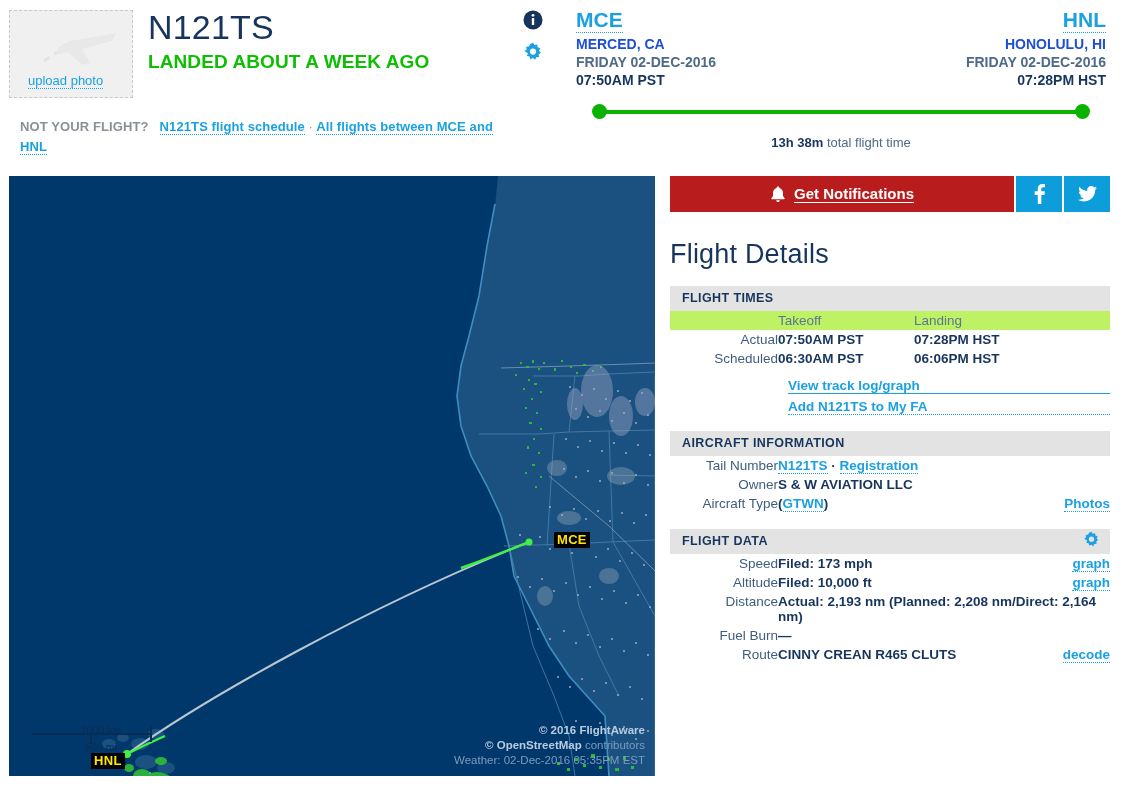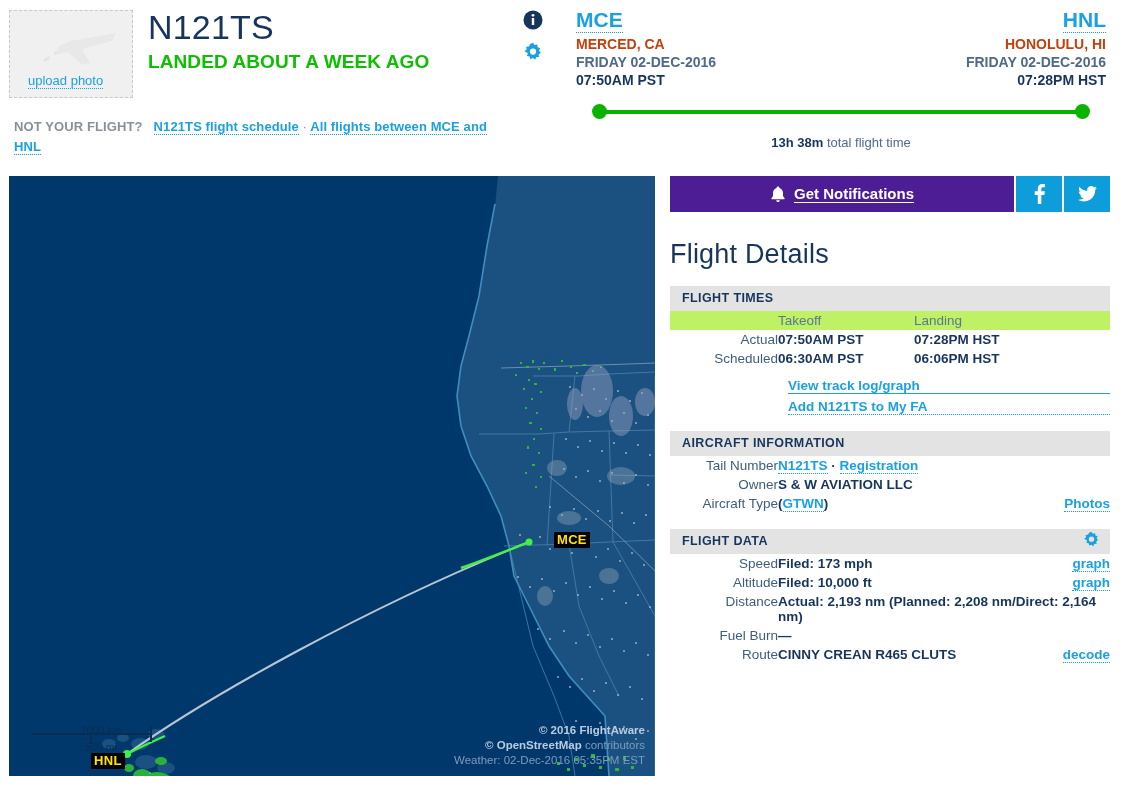--- a/index.html
+++ b/index.html
@@ -37,21 +37,21 @@
   .status-line {
     position: absolute; left: 148px; top: 50px;
     font-size: 19px; font-weight: bold; color: #0cbf00;
     letter-spacing: .1px; line-height: 24px;
   }
 
   .hdr-icons { position: absolute; left: 523px; top: 10px; width: 30px; }
   .hdr-icons .ic { display: block; margin-bottom: 8px; cursor: pointer; }
 
   .notyour {
-    position: absolute; left: 14px; top: 117px; width: 500px;
+    position: absolute; left: 20px; top: 117px; width: 500px;
     font-size: 13px; line-height: 20px; font-weight: bold;
     color: #8a9099; letter-spacing: .1px;
   }
   .notyour .lbl { color: #8a9099; }
   .notyour a {
     color: #1ba1e2; text-decoration: none;
     border-bottom: 1px dotted #1ba1e2;
   }
   .notyour .dot { color: #8a9099; font-weight: normal; }
 
@@ -59,21 +59,21 @@
   .route { position: absolute; left: 576px; top: 8px; width: 530px; }
   .route .side { position: absolute; top: 0; }
   .route .left { left: 0; text-align: left; }
   .route .right { right: 0; text-align: right; }
   .route .code {
     font-size: 21px; font-weight: bold; color: #1ba1e2;
     line-height: 24px; text-decoration: none;
     border-bottom: 1px dotted #1ba1e2; display: inline-block;
   }
   .route .city {
-    font-size: 14px; font-weight: bold; color: #c2410c;
+    font-size: 14px; font-weight: bold; color: #1d4ed8;
     line-height: 18px; margin-top: 2px;
   }
   .route .date {
     font-size: 14px; font-weight: bold; color: #4e6a87;
     line-height: 18px;
   }
   .route .time {
     font-size: 14px; font-weight: bold; color: #17355c;
     line-height: 18px;
   }
@@ -124,21 +124,21 @@
   .scalebar .txt {
     position: absolute; width: 120px; text-align: center;
     font-size: 10.5px; color: #0a2d55; font-weight: normal;
   }
 
   
   .panel { position: absolute; left: 670px; top: 176px; width: 440px; }
 
   .notif-row { display: flex; height: 36px; }
   .notif-btn {
-    flex: 1; background: #4c1d95; color: #ffffff;
+    flex: 1; background: #b91c1c; color: #ffffff;
     display: flex; align-items: center; justify-content: center;
     font-size: 15px; font-weight: bold; cursor: pointer;
   }
   .notif-btn .lnk { border-bottom: 1px solid #ffffff; margin-left: 8px; }
   .soc {
     width: 48px; background: #0d9ddb; color: #ffffff;
     display: flex; align-items: center; justify-content: center;
     border-left: 2px solid #ffffff; cursor: pointer;
   }
 

